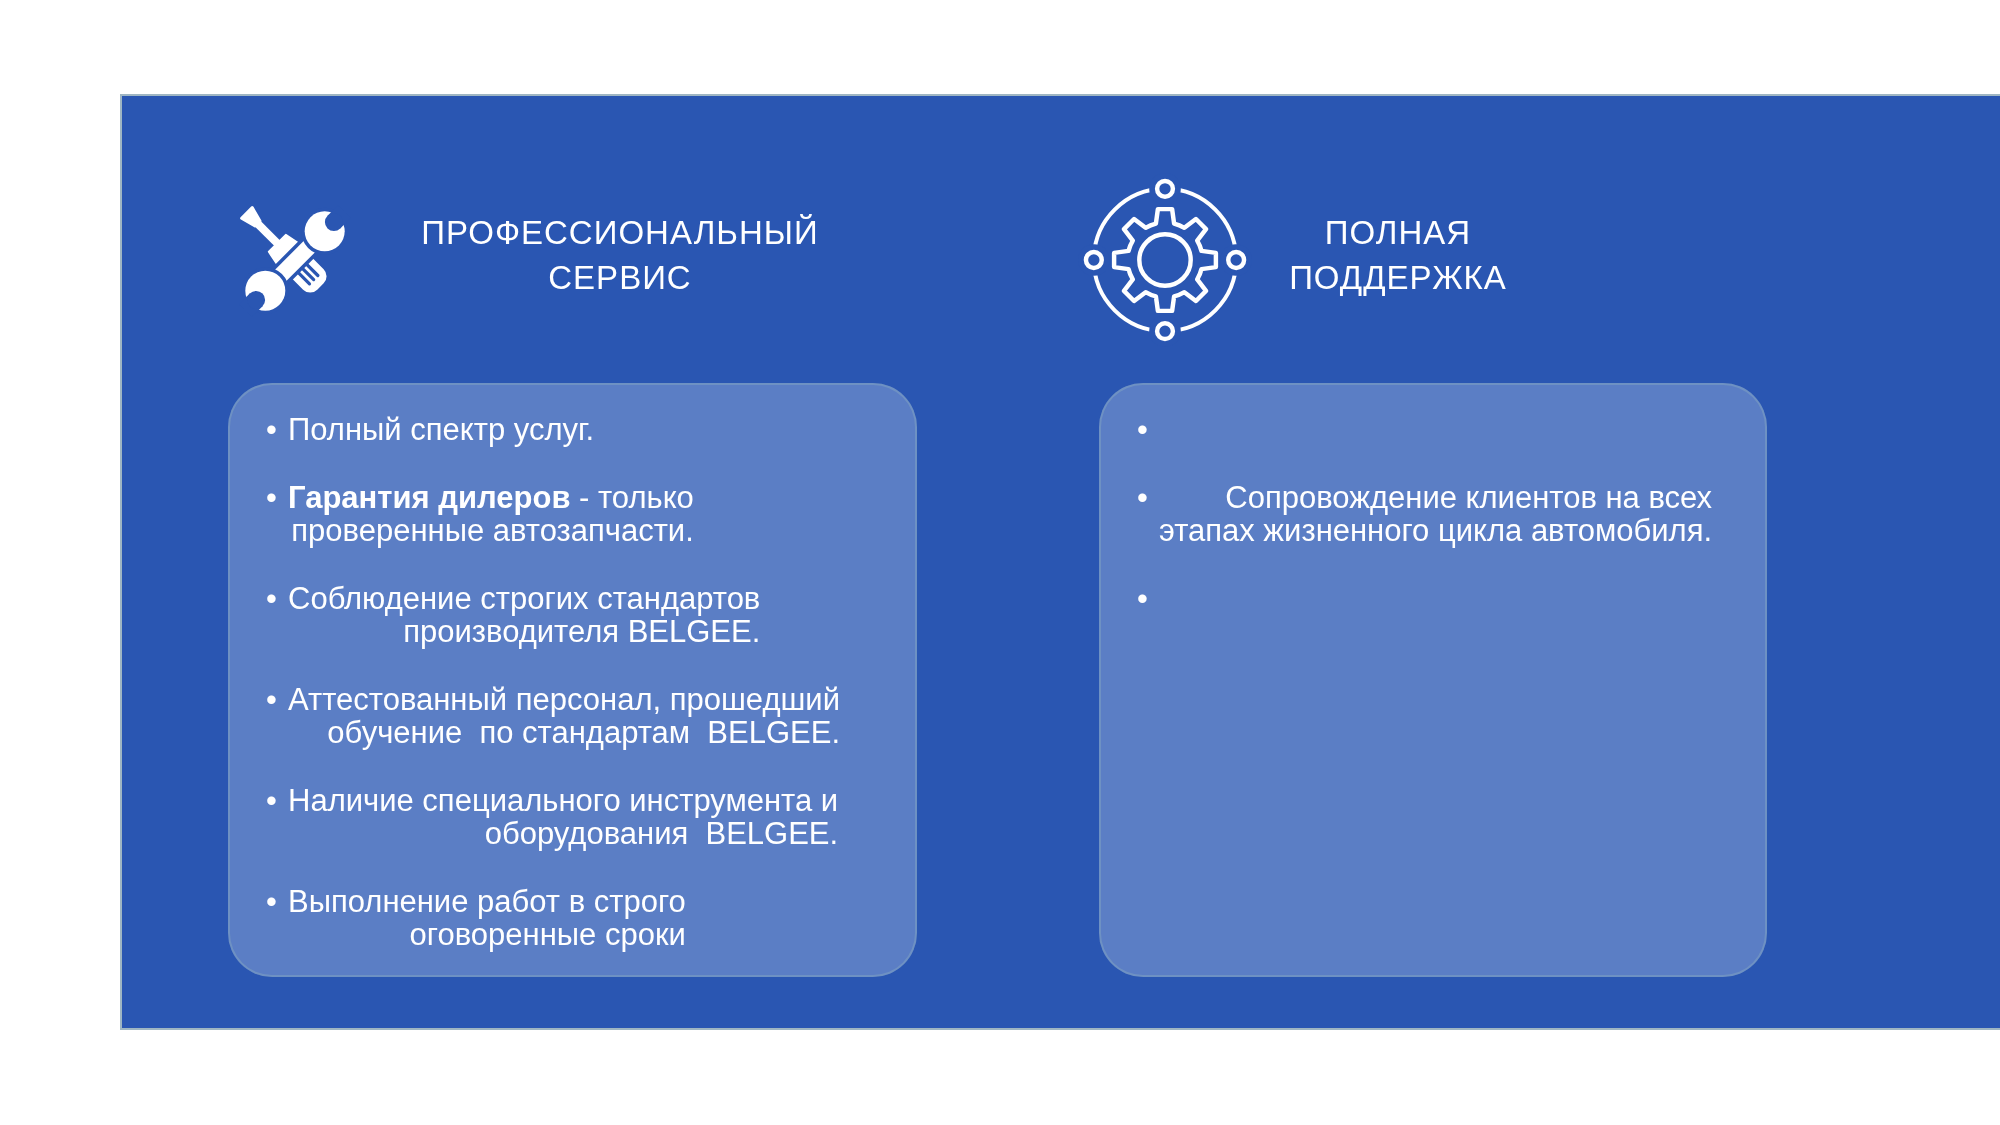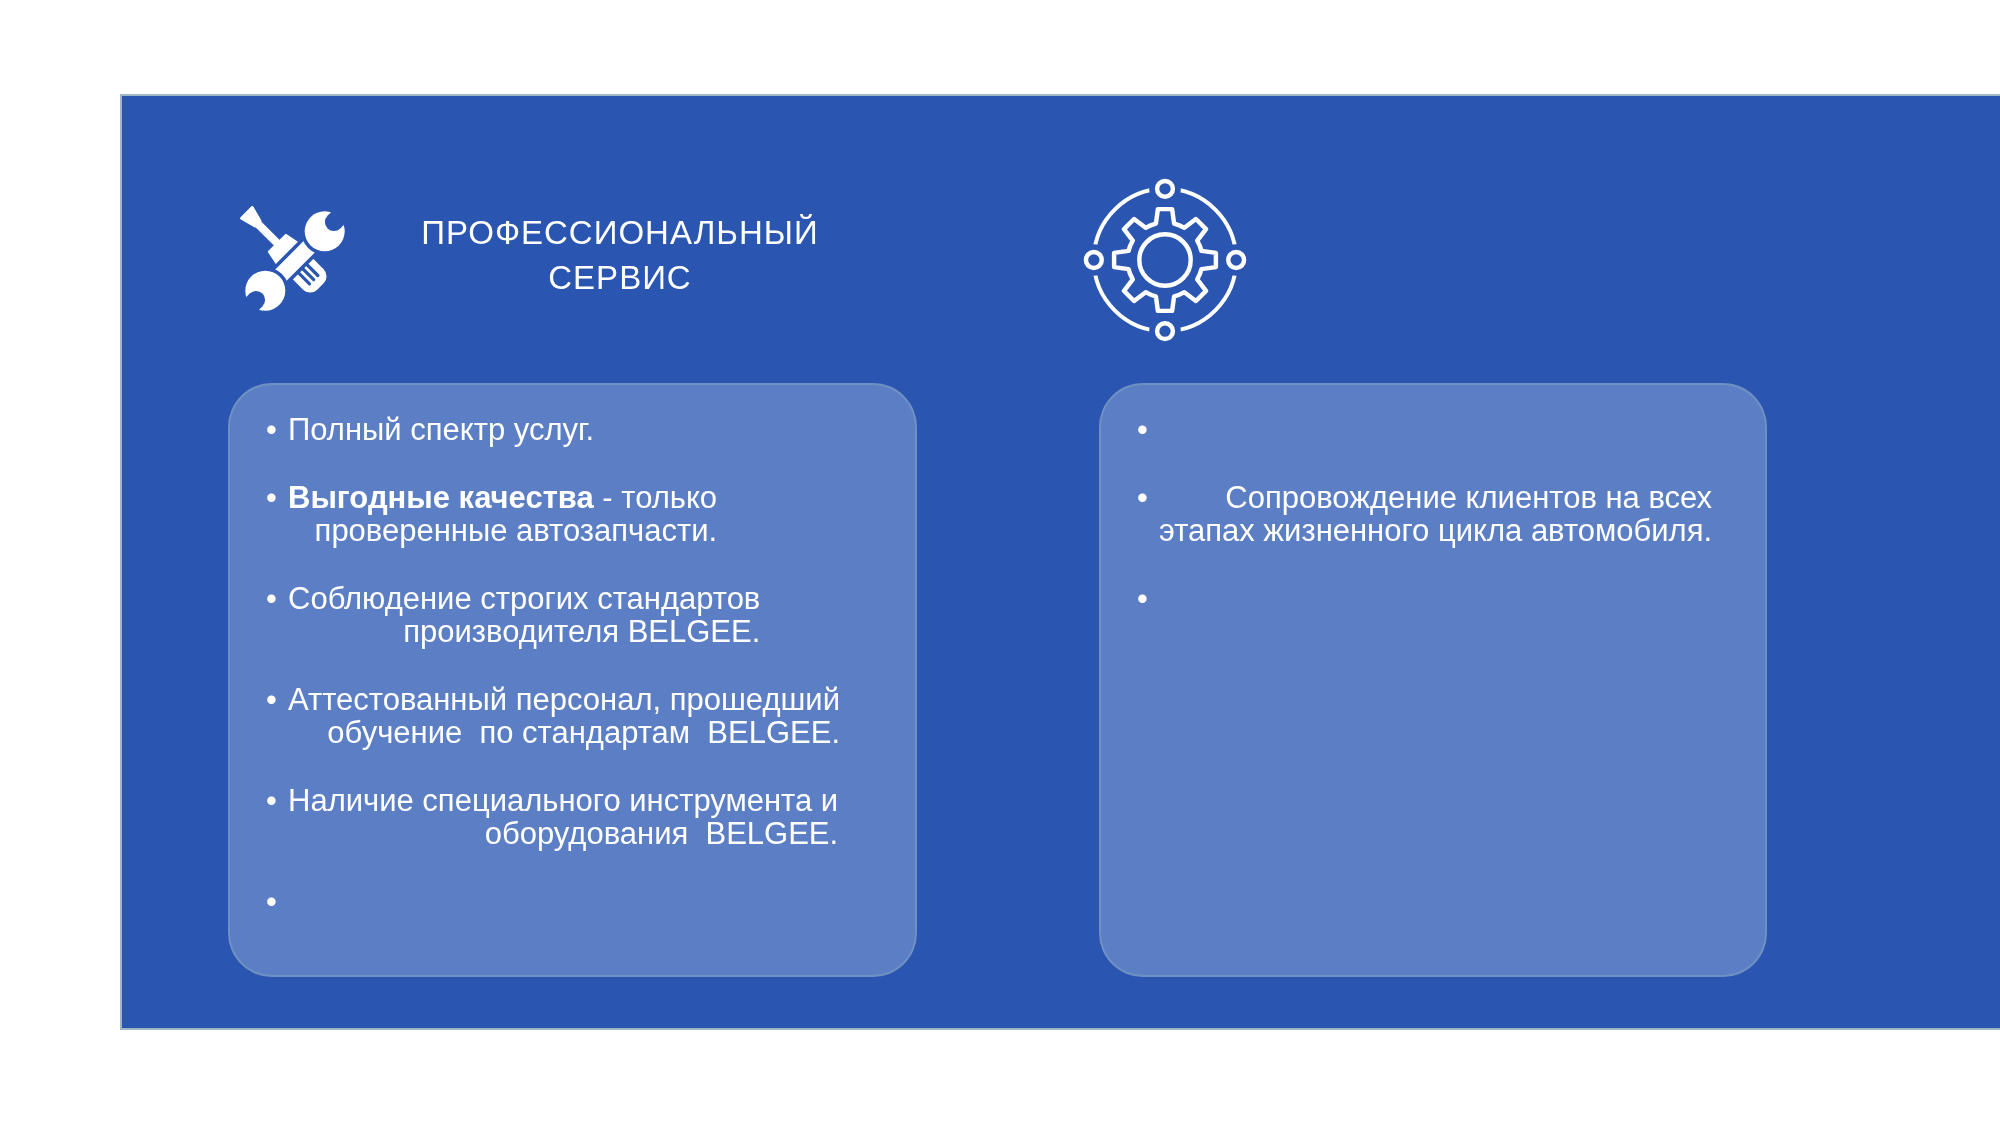--- a/index.html
+++ b/index.html
@@ -87,60 +87,64 @@
 СЕРВИС</h2>
 
   <div class="card card-left">
     <ul>
         <li>
           <span class="dot">•</span>
           <p class="txt"><span>Полный спектр услуг.</span></p>
         </li>
         <li>
           <span class="dot">•</span>
-          <p class="txt"><b>Выгодные качества</b><span> - только
+          <p class="txt"><b>Гарантия дилеров</b><span> - только
 проверенные автозапчасти.</span></p>
         </li>
         <li>
           <span class="dot">•</span>
           <p class="txt"><span>Соблюдение строгих стандартов
 производителя BELGEE.</span></p>
         </li>
         <li>
           <span class="dot">•</span>
           <p class="txt"><span>Аттестованный персонал, прошедший
 обучение  по стандартам  BELGEE.</span></p>
         </li>
         <li>
           <span class="dot">•</span>
           <p class="txt"><span>Наличие специального инструмента и
 оборудования  BELGEE.</span></p>
         </li>
         <li>
           <span class="dot">•</span>
+          <p class="txt"><span>Выполнение работ в строго
+оговоренные сроки</span></p>
         </li>
       </ul>
   </div>
 
   <div class="icon-box icon-support">
     <svg width="168" height="168" viewBox="0 0 170 170">
       <circle cx="85" cy="85" r="72" fill="none" stroke="#ffffff" stroke-width="4"></circle>
       <circle cx="85" cy="13" r="16" fill="#2a56b2"></circle>
       <circle cx="13" cy="85" r="16" fill="#2a56b2"></circle>
       <circle cx="157" cy="85" r="16" fill="#2a56b2"></circle>
       <circle cx="85" cy="157" r="16" fill="#2a56b2"></circle>
       <circle cx="85" cy="13" r="8" fill="#2a56b2" stroke="#ffffff" stroke-width="4.5"></circle>
       <circle cx="13" cy="85" r="8" fill="#2a56b2" stroke="#ffffff" stroke-width="4.5"></circle>
       <circle cx="157" cy="85" r="8" fill="#2a56b2" stroke="#ffffff" stroke-width="4.5"></circle>
       <circle cx="85" cy="157" r="8" fill="#2a56b2" stroke="#ffffff" stroke-width="4.5"></circle>
       <path d="M75.8 48.1 L77.8 33.5 L92.2 33.5 L94.2 48.1 A38 38 0 0 1 104.6 52.4 L104.6 52.4 L116.3 43.5 L126.5 53.7 L117.6 65.4 A38 38 0 0 1 121.9 75.8 L121.9 75.8 L136.5 77.8 L136.5 92.2 L121.9 94.2 A38 38 0 0 1 117.6 104.6 L117.6 104.6 L126.5 116.3 L116.3 126.5 L104.6 117.6 A38 38 0 0 1 94.2 121.9 L94.2 121.9 L92.2 136.5 L77.8 136.5 L75.8 121.9 A38 38 0 0 1 65.4 117.6 L65.4 117.6 L53.7 126.5 L43.5 116.3 L52.4 104.6 A38 38 0 0 1 48.1 94.2 L48.1 94.2 L33.5 92.2 L33.5 77.8 L48.1 75.8 A38 38 0 0 1 52.4 65.4 L52.4 65.4 L43.5 53.7 L53.7 43.5 L65.4 52.4 A38 38 0 0 1 75.8 48.1 Z" fill="none" stroke="#ffffff" stroke-width="4.5" stroke-linejoin="round"></path>
       <circle cx="85" cy="85" r="26" fill="none" stroke="#ffffff" stroke-width="4.5"></circle>
     </svg>
   </div>
 
+  <h2 class="col-title title-right">ПОЛНАЯ
+ПОДДЕРЖКА</h2>
 
   <div class="card card-right">
     <ul>
         <li>
           <span class="dot">•</span>
         </li>
         <li>
           <span class="dot">•</span>
           <p class="txt"><span>Сопровождение клиентов на всех
 этапах жизненного цикла автомобиля.</span></p>

